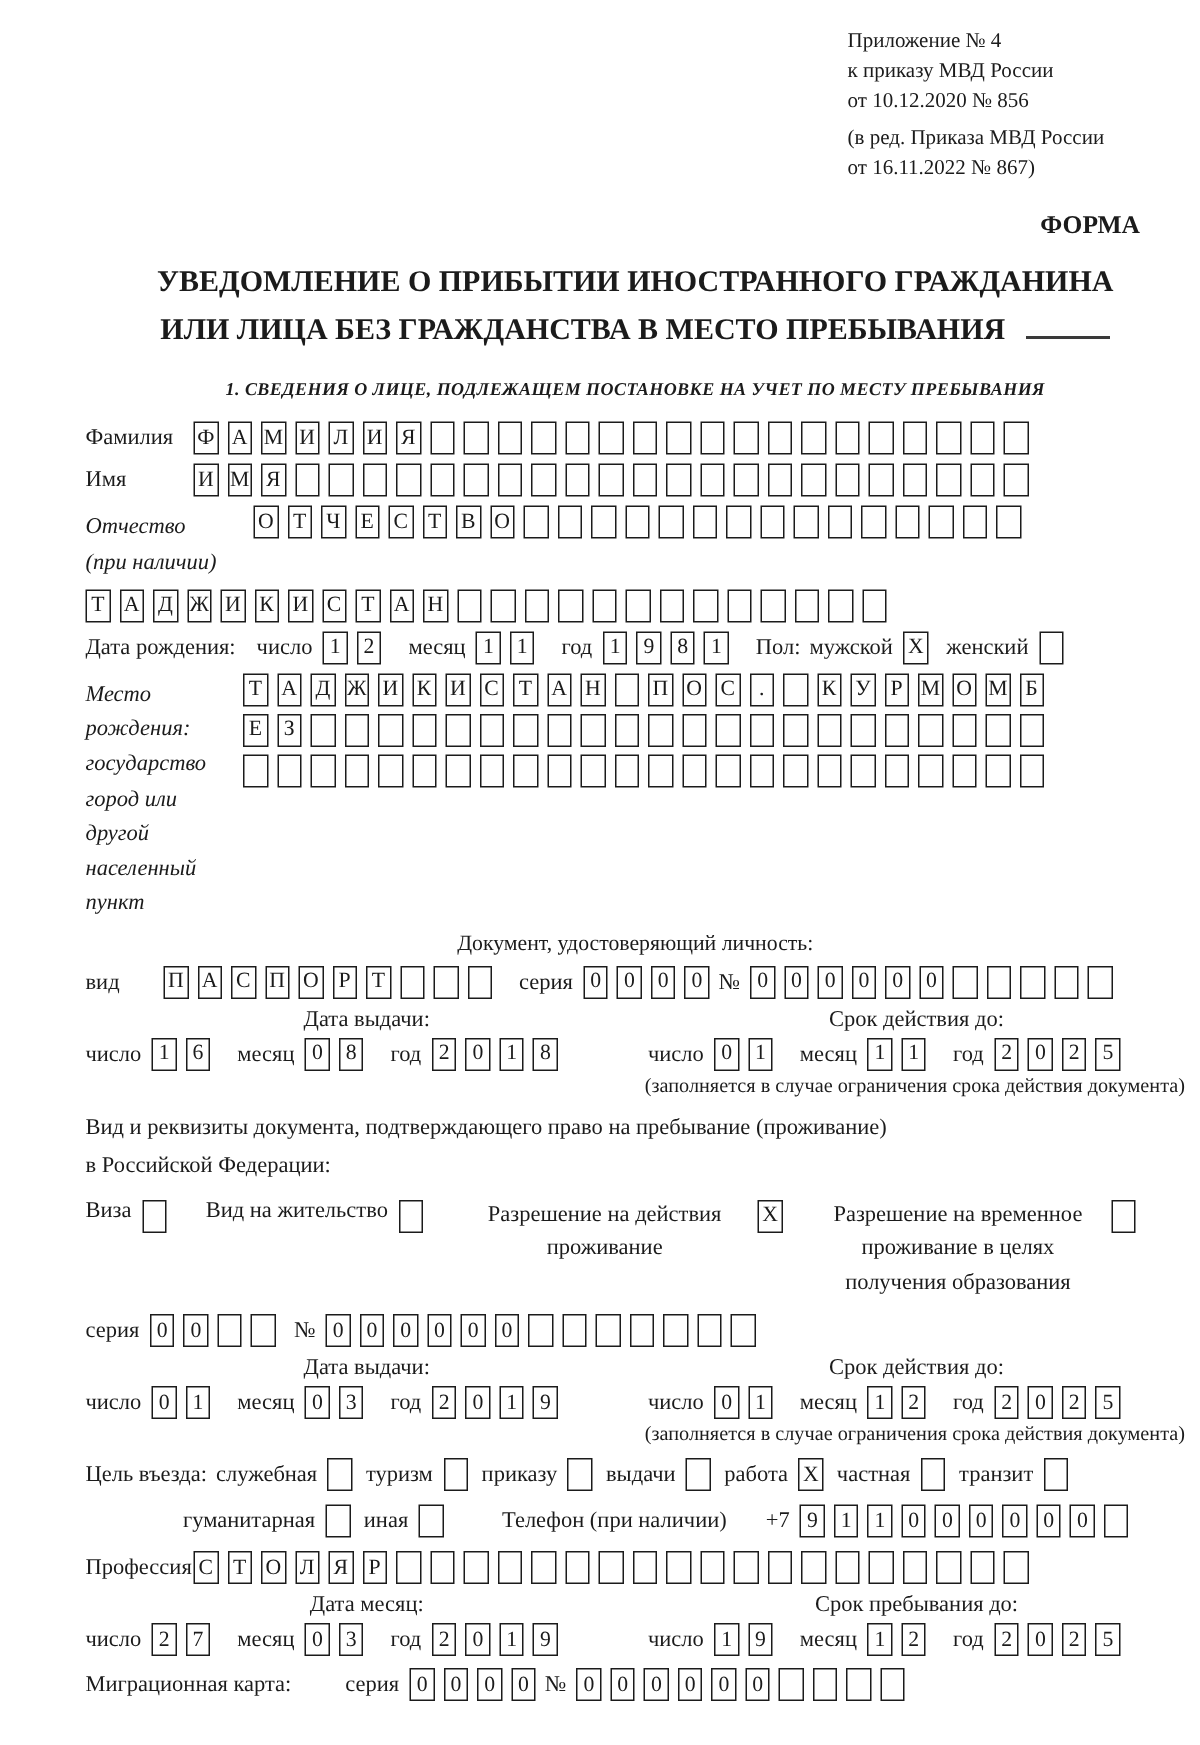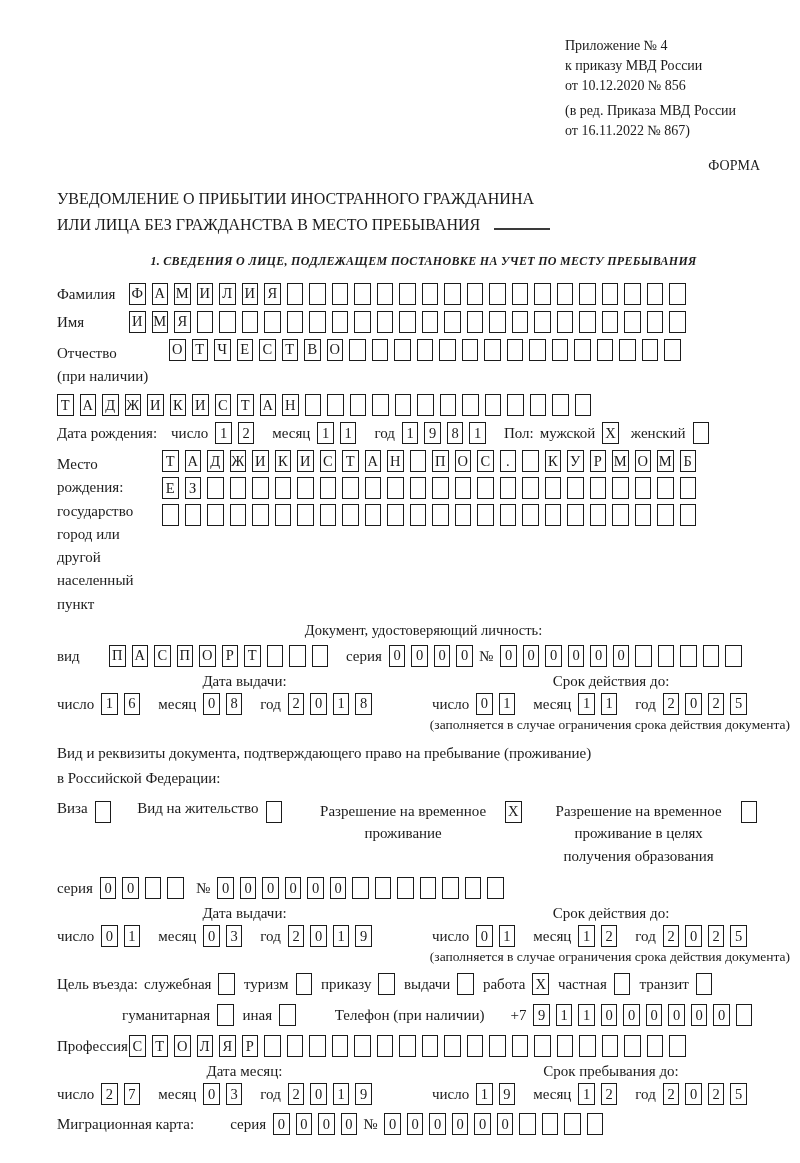--- a/index.html
+++ b/index.html
@@ -4,33 +4,33 @@
 <style>
   * { box-sizing: border-box; }
   html,body { margin:0; padding:0; background:#fff; }
   .page {
     position: relative;
     width: 800px; height: 1163px;
     background: #fff;
     color: #1b1b1b;
     font-family: "Liberation Serif", "DejaVu Serif", serif;
     font-size: 15px;
-    padding: 36px 10px 0 57px;
+    padding: 18px 10px 0 57px;
     overflow: hidden;
   }
   .hdr { margin-left: 508px; font-size: 14px; line-height: 1.42; }
   .hdr .gap { margin-top: 5px; }
-  .forma { text-align: right; padding-right: 30px; font-weight: 400; font-size: 14px; margin: 18px 0 12px; }
-  .title { font-weight: 400; font-size: 16px; line-height: 1.6; }
+  .forma { text-align: right; padding-right: 30px; font-weight: 700; font-size: 17px; margin: 18px 0 12px; }
+  .title { text-align: center; font-weight: 700; font-size: 20px; line-height: 1.6; }
   .blank { display:inline-block; width: 56px; border-bottom: 2px solid #3a3a3a; height: 14px; margin-left: 14px; }
   .sec { font-weight: 700; font-size: 12px; letter-spacing: .3px; text-align: center; margin: 16px 0 14px; white-space: nowrap; font-style: italic; }
 
   .row { display: flex; align-items: flex-start; margin-bottom: 6px; }
   .lbl { flex: none; padding-top: 3px; }
-  .lblblock { flex: none; line-height: 1.55; padding-top: 3px; }
+  .lblblock { flex: none; line-height: 1.55; padding-top: 3px; font-style: italic; }
   .w-sur { width: 72px; }
   .w-pat { width: 112px; }
   .w-cit { width: 88px; }
   .w-bp  { width: 105px; }
   .boxes { display: inline-flex; flex: none; }
   .cell {
     display: inline-flex; align-items: center; justify-content: center;
     width: 16.5px; height: 22px; flex: none;
     border: 1.6px solid #1b1b1b; background: #fff;
     margin-right: 6px; font-size: 14.5px;
@@ -421,21 +421,21 @@
   <div class="optrow">
     <span class="opt">
       <span class="olbl">Виза</span>
       <span class="cell cb"></span>
     </span>
     <span class="opt" style="margin-left:26px;">
       <span class="olbl">Вид на жительство</span>
       <span class="cell cb"></span>
     </span>
     <span class="opt" style="margin-left:26px;">
-      <span class="olbl wrap">Разрешение на временное проживание</span>
+      <span class="olbl wrap">Разрешение на действия проживание</span>
       <span class="cell cb">X</span>
     </span>
     <span class="opt" style="margin-left:22px;">
       <span class="olbl wrap">Разрешение на временное проживание в целях получения образования</span>
       <span class="cell cb"></span>
     </span>
   </div>
 
   <div class="row">
     <span class="dlbl">серия</span>

